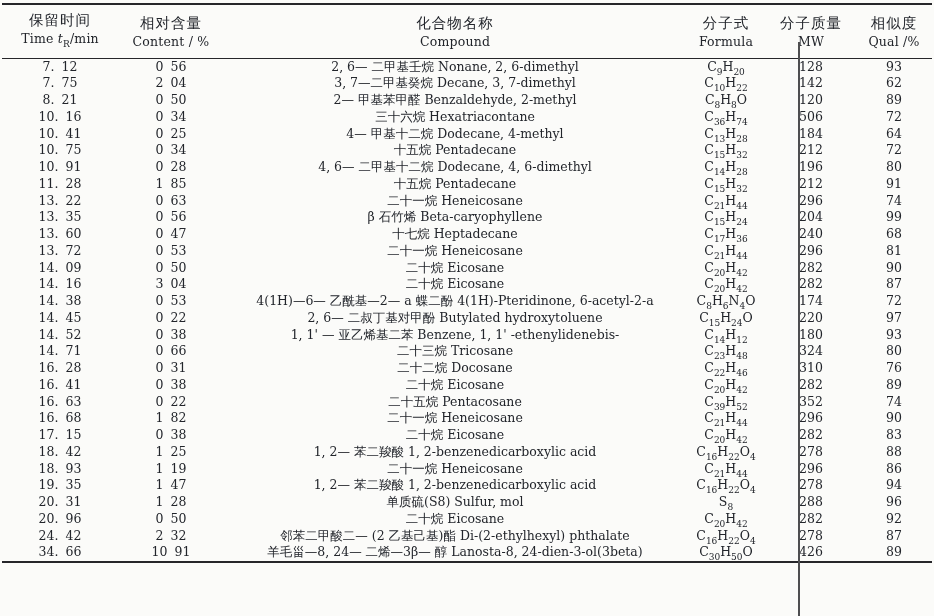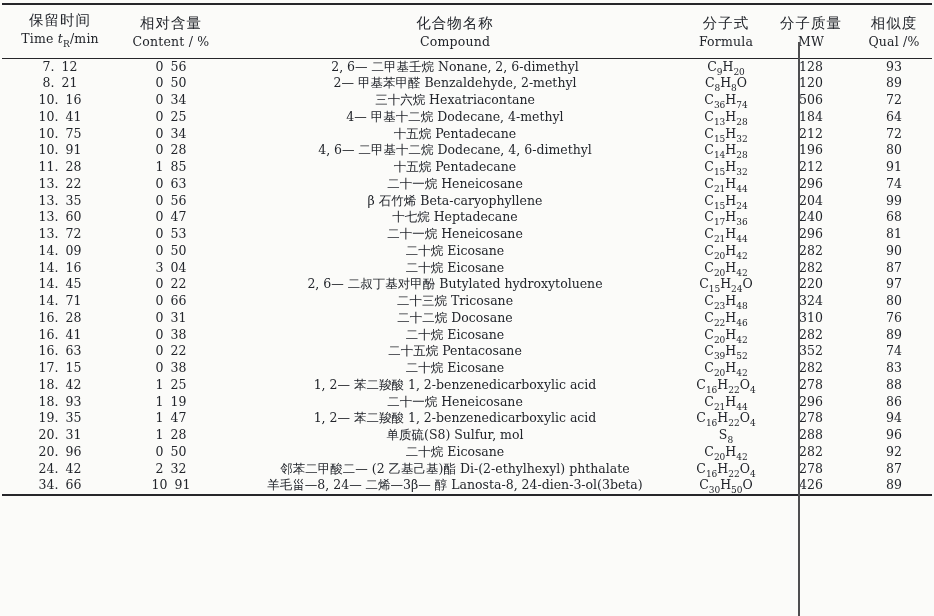--- a/index.html
+++ b/index.html
@@ -115,20 +115,28 @@
     <tbody data-name="table-body">
         <tr data-name="table-row">
           <td data-name="cell-retention-time">7. 12</td>
           <td data-name="cell-content-percent">0 56</td>
           <td data-name="cell-compound-name">2, 6— 二甲基壬烷 Nonane, 2, 6-dimethyl</td>
           <td data-name="cell-formula">C<sub>9</sub>H<sub>20</sub></td>
           <td data-name="cell-molecular-weight">128</td>
           <td data-name="cell-qual">93</td>
         </tr>
         <tr data-name="table-row">
+          <td data-name="cell-retention-time">7. 75</td>
+          <td data-name="cell-content-percent">2 04</td>
+          <td data-name="cell-compound-name">3, 7—二甲基癸烷 Decane, 3, 7-dimethyl</td>
+          <td data-name="cell-formula">C<sub>10</sub>H<sub>22</sub></td>
+          <td data-name="cell-molecular-weight">142</td>
+          <td data-name="cell-qual">62</td>
+        </tr>
+        <tr data-name="table-row">
           <td data-name="cell-retention-time">8. 21</td>
           <td data-name="cell-content-percent">0 50</td>
           <td data-name="cell-compound-name">2— 甲基苯甲醛 Benzaldehyde, 2-methyl</td>
           <td data-name="cell-formula">C<sub>8</sub>H<sub>8</sub>O</td>
           <td data-name="cell-molecular-weight">120</td>
           <td data-name="cell-qual">89</td>
         </tr>
         <tr data-name="table-row">
           <td data-name="cell-retention-time">10. 16</td>
           <td data-name="cell-content-percent">0 34</td>
@@ -211,28 +219,44 @@
         </tr>
         <tr data-name="table-row">
           <td data-name="cell-retention-time">14. 16</td>
           <td data-name="cell-content-percent">3 04</td>
           <td data-name="cell-compound-name">二十烷 Eicosane</td>
           <td data-name="cell-formula">C<sub>20</sub>H<sub>42</sub></td>
           <td data-name="cell-molecular-weight">282</td>
           <td data-name="cell-qual">87</td>
         </tr>
         <tr data-name="table-row">
+          <td data-name="cell-retention-time">14. 38</td>
+          <td data-name="cell-content-percent">0 53</td>
+          <td data-name="cell-compound-name">4(1H)—6— 乙酰基—2— a 蝶二酚 4(1H)-Pteridinone, 6-acetyl-2-a</td>
+          <td data-name="cell-formula">C<sub>8</sub>H<sub>6</sub>N<sub>4</sub>O</td>
+          <td data-name="cell-molecular-weight">174</td>
+          <td data-name="cell-qual">72</td>
+        </tr>
+        <tr data-name="table-row">
           <td data-name="cell-retention-time">14. 45</td>
           <td data-name="cell-content-percent">0 22</td>
           <td data-name="cell-compound-name">2, 6— 二叔丁基对甲酚 Butylated hydroxytoluene</td>
           <td data-name="cell-formula">C<sub>15</sub>H<sub>24</sub>O</td>
           <td data-name="cell-molecular-weight">220</td>
           <td data-name="cell-qual">97</td>
         </tr>
         <tr data-name="table-row">
+          <td data-name="cell-retention-time">14. 52</td>
+          <td data-name="cell-content-percent">0 38</td>
+          <td data-name="cell-compound-name">1, 1' — 亚乙烯基二苯 Benzene, 1, 1' -ethenylidenebis-</td>
+          <td data-name="cell-formula">C<sub>14</sub>H<sub>12</sub></td>
+          <td data-name="cell-molecular-weight">180</td>
+          <td data-name="cell-qual">93</td>
+        </tr>
+        <tr data-name="table-row">
           <td data-name="cell-retention-time">14. 71</td>
           <td data-name="cell-content-percent">0 66</td>
           <td data-name="cell-compound-name">二十三烷 Tricosane</td>
           <td data-name="cell-formula">C<sub>23</sub>H<sub>48</sub></td>
           <td data-name="cell-molecular-weight">324</td>
           <td data-name="cell-qual">80</td>
         </tr>
         <tr data-name="table-row">
           <td data-name="cell-retention-time">16. 28</td>
           <td data-name="cell-content-percent">0 31</td>
@@ -251,20 +275,28 @@
         </tr>
         <tr data-name="table-row">
           <td data-name="cell-retention-time">16. 63</td>
           <td data-name="cell-content-percent">0 22</td>
           <td data-name="cell-compound-name">二十五烷 Pentacosane</td>
           <td data-name="cell-formula">C<sub>39</sub>H<sub>52</sub></td>
           <td data-name="cell-molecular-weight">352</td>
           <td data-name="cell-qual">74</td>
         </tr>
         <tr data-name="table-row">
+          <td data-name="cell-retention-time">16. 68</td>
+          <td data-name="cell-content-percent">1 82</td>
+          <td data-name="cell-compound-name">二十一烷 Heneicosane</td>
+          <td data-name="cell-formula">C<sub>21</sub>H<sub>44</sub></td>
+          <td data-name="cell-molecular-weight">296</td>
+          <td data-name="cell-qual">90</td>
+        </tr>
+        <tr data-name="table-row">
           <td data-name="cell-retention-time">17. 15</td>
           <td data-name="cell-content-percent">0 38</td>
           <td data-name="cell-compound-name">二十烷 Eicosane</td>
           <td data-name="cell-formula">C<sub>20</sub>H<sub>42</sub></td>
           <td data-name="cell-molecular-weight">282</td>
           <td data-name="cell-qual">83</td>
         </tr>
         <tr data-name="table-row">
           <td data-name="cell-retention-time">18. 42</td>
           <td data-name="cell-content-percent">1 25</td>

